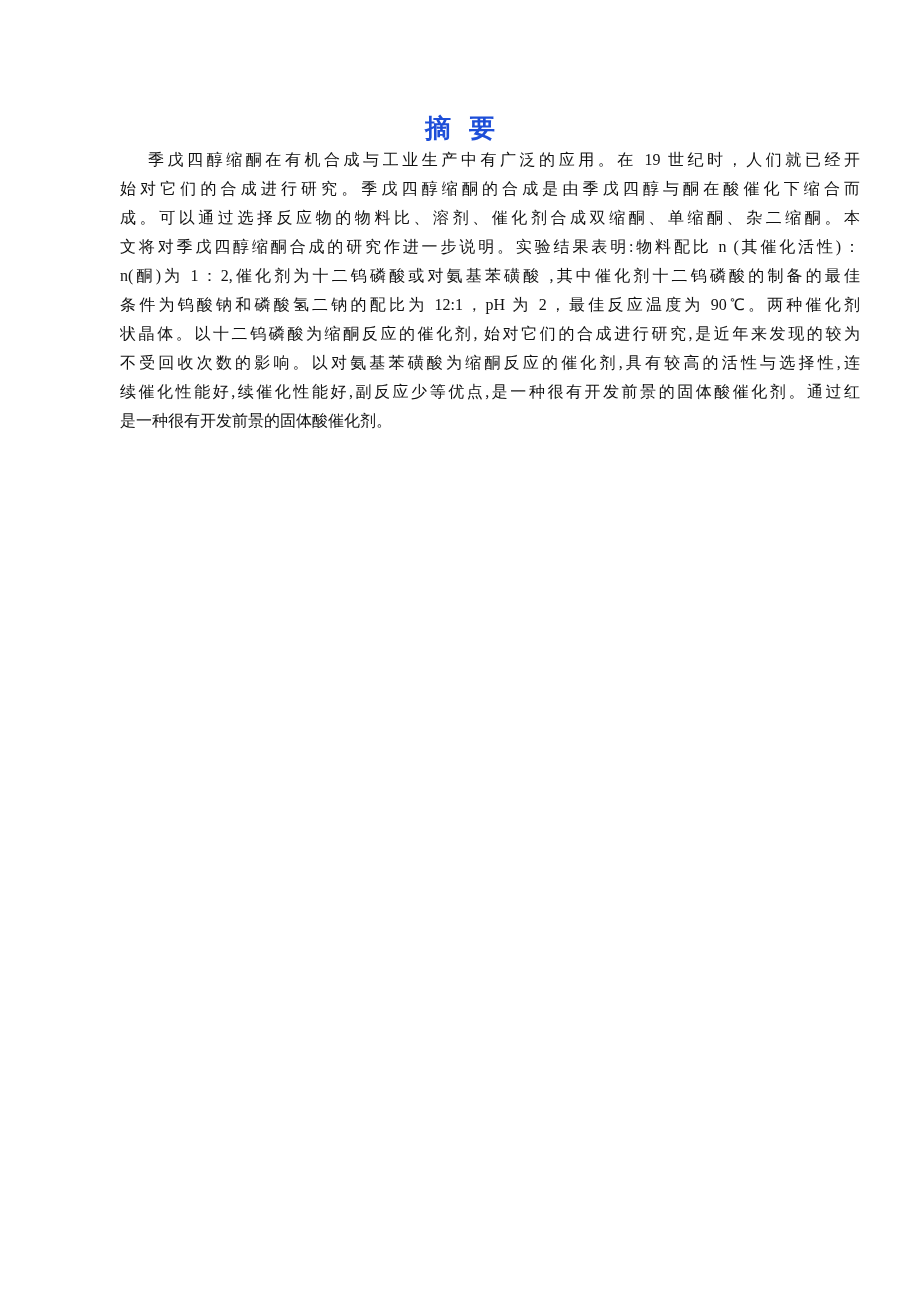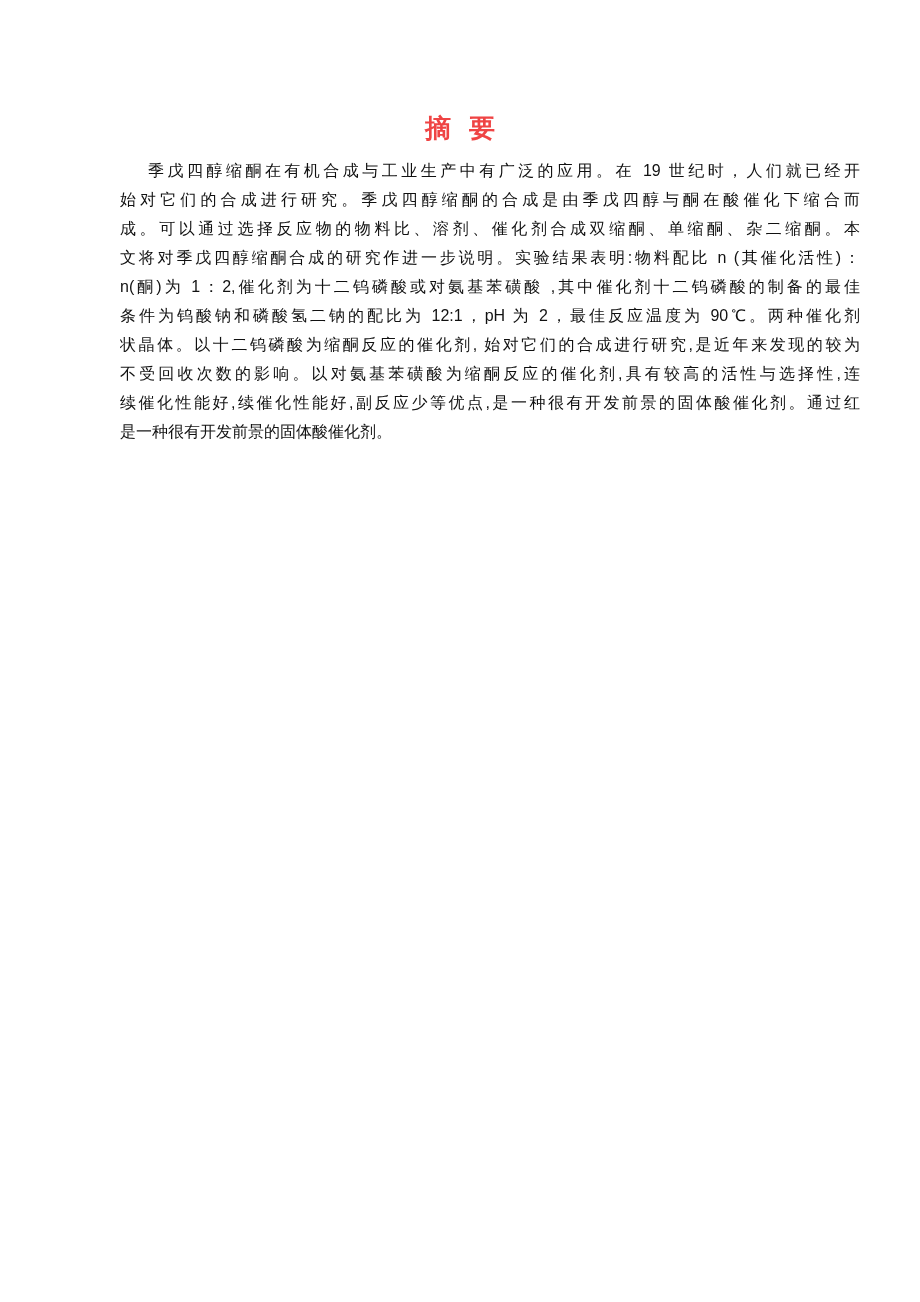--- a/index.html
+++ b/index.html
@@ -1,27 +1,27 @@
 <!DOCTYPE html>
 <html><head>
 <meta charset="utf-8">
 <style>
   html, body { margin: 0; padding: 0; background: #ffffff; }
   body { width: 920px; height: 1302px; position: relative; overflow: hidden; }
   .page { position: absolute; left: 0; top: 0; width: 920px; height: 1302px; background: #fff; }
   .title {
     position: absolute; left: 0; width: 920px; top: 110px;
     text-align: center; font-family: "DejaVu Sans", sans-serif;
-    font-size: 26px; font-weight: bold; color: #ef4444; letter-spacing: 0;
+    font-size: 26px; font-weight: bold; color: #1d4ed8; letter-spacing: 0;
     line-height: 36px;
   }
   .title .gap { display: inline-block; width: 18px; }
   .body {
     position: absolute; left: 120px; top: 145px; width: 740px;
-    font-family: Liberation Sans, sans-serif; font-size: 16px; color: #111; margin-top: 11px;
+    font-family: Liberation Serif, serif; font-size: 16px; color: #111;
   }
   .line {
     height: 29px; line-height: 29px; white-space: nowrap;
     text-align: justify; text-align-last: justify; overflow: hidden;
   }
   .line.first { padding-left: 28px; }
   .line.last { text-align-last: left; }
   .keywords {
     position: absolute; left: 148px; top: 618px;
     font-family: "DejaVu Sans", sans-serif; font-size: 16px; font-weight: bold;

